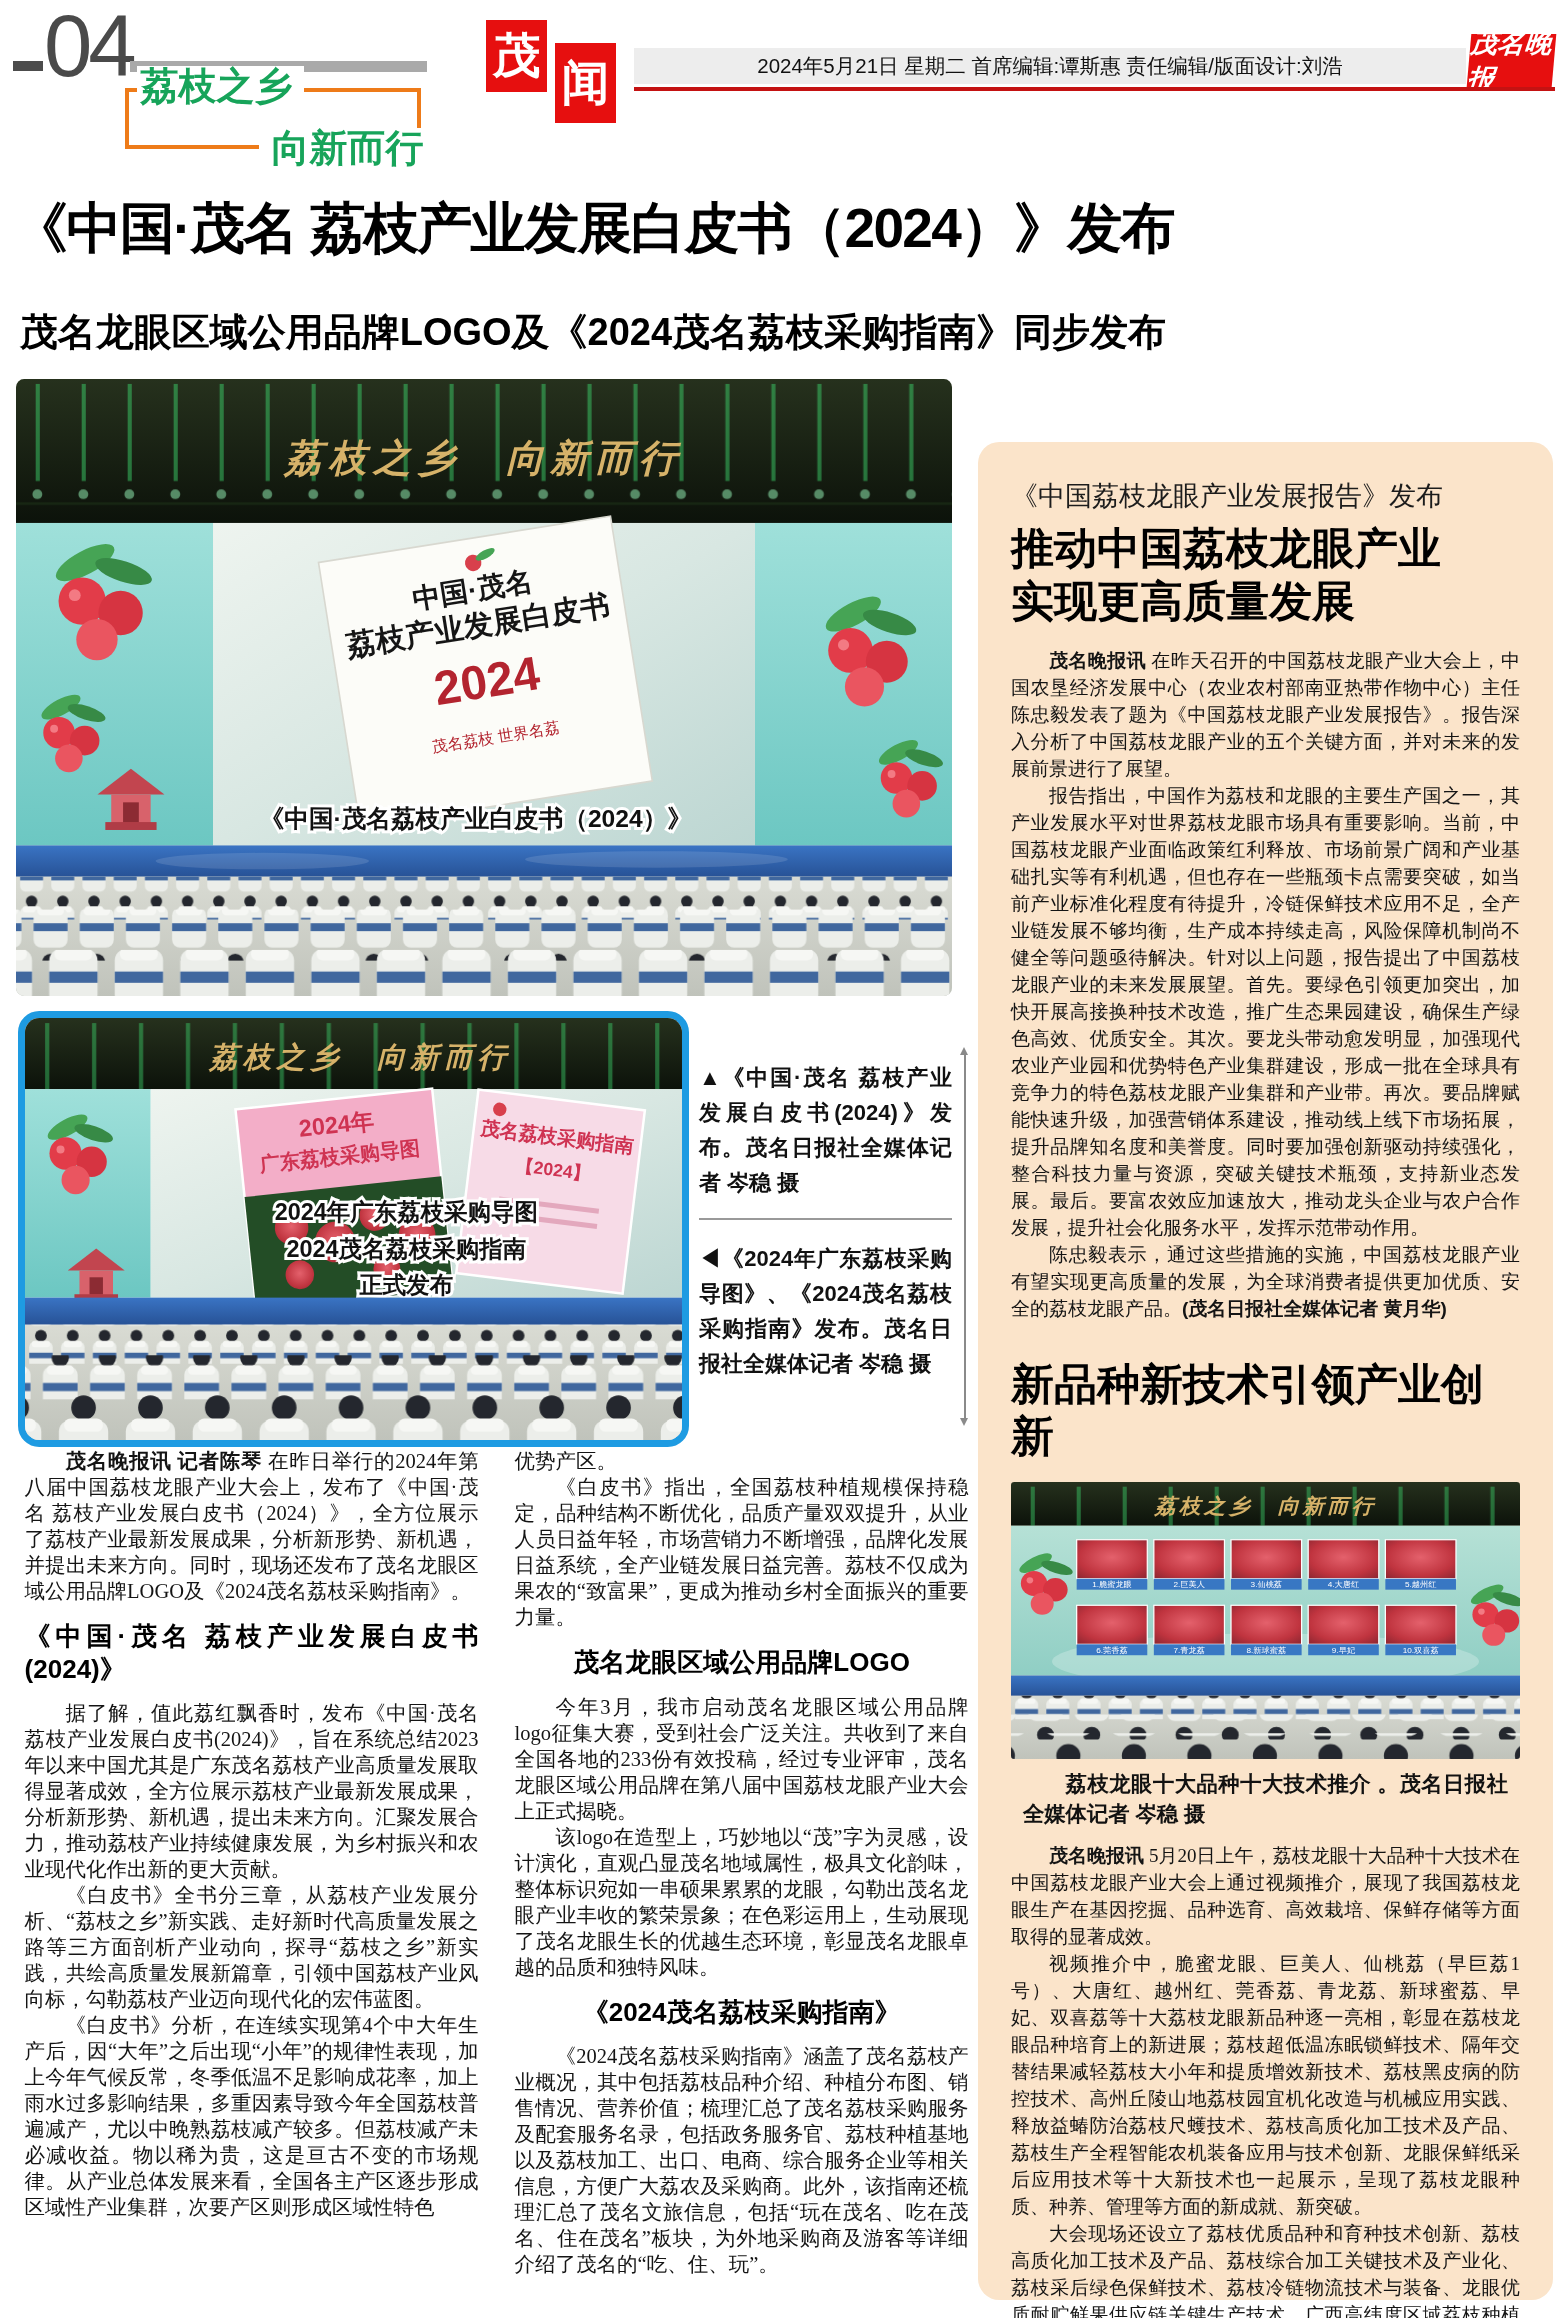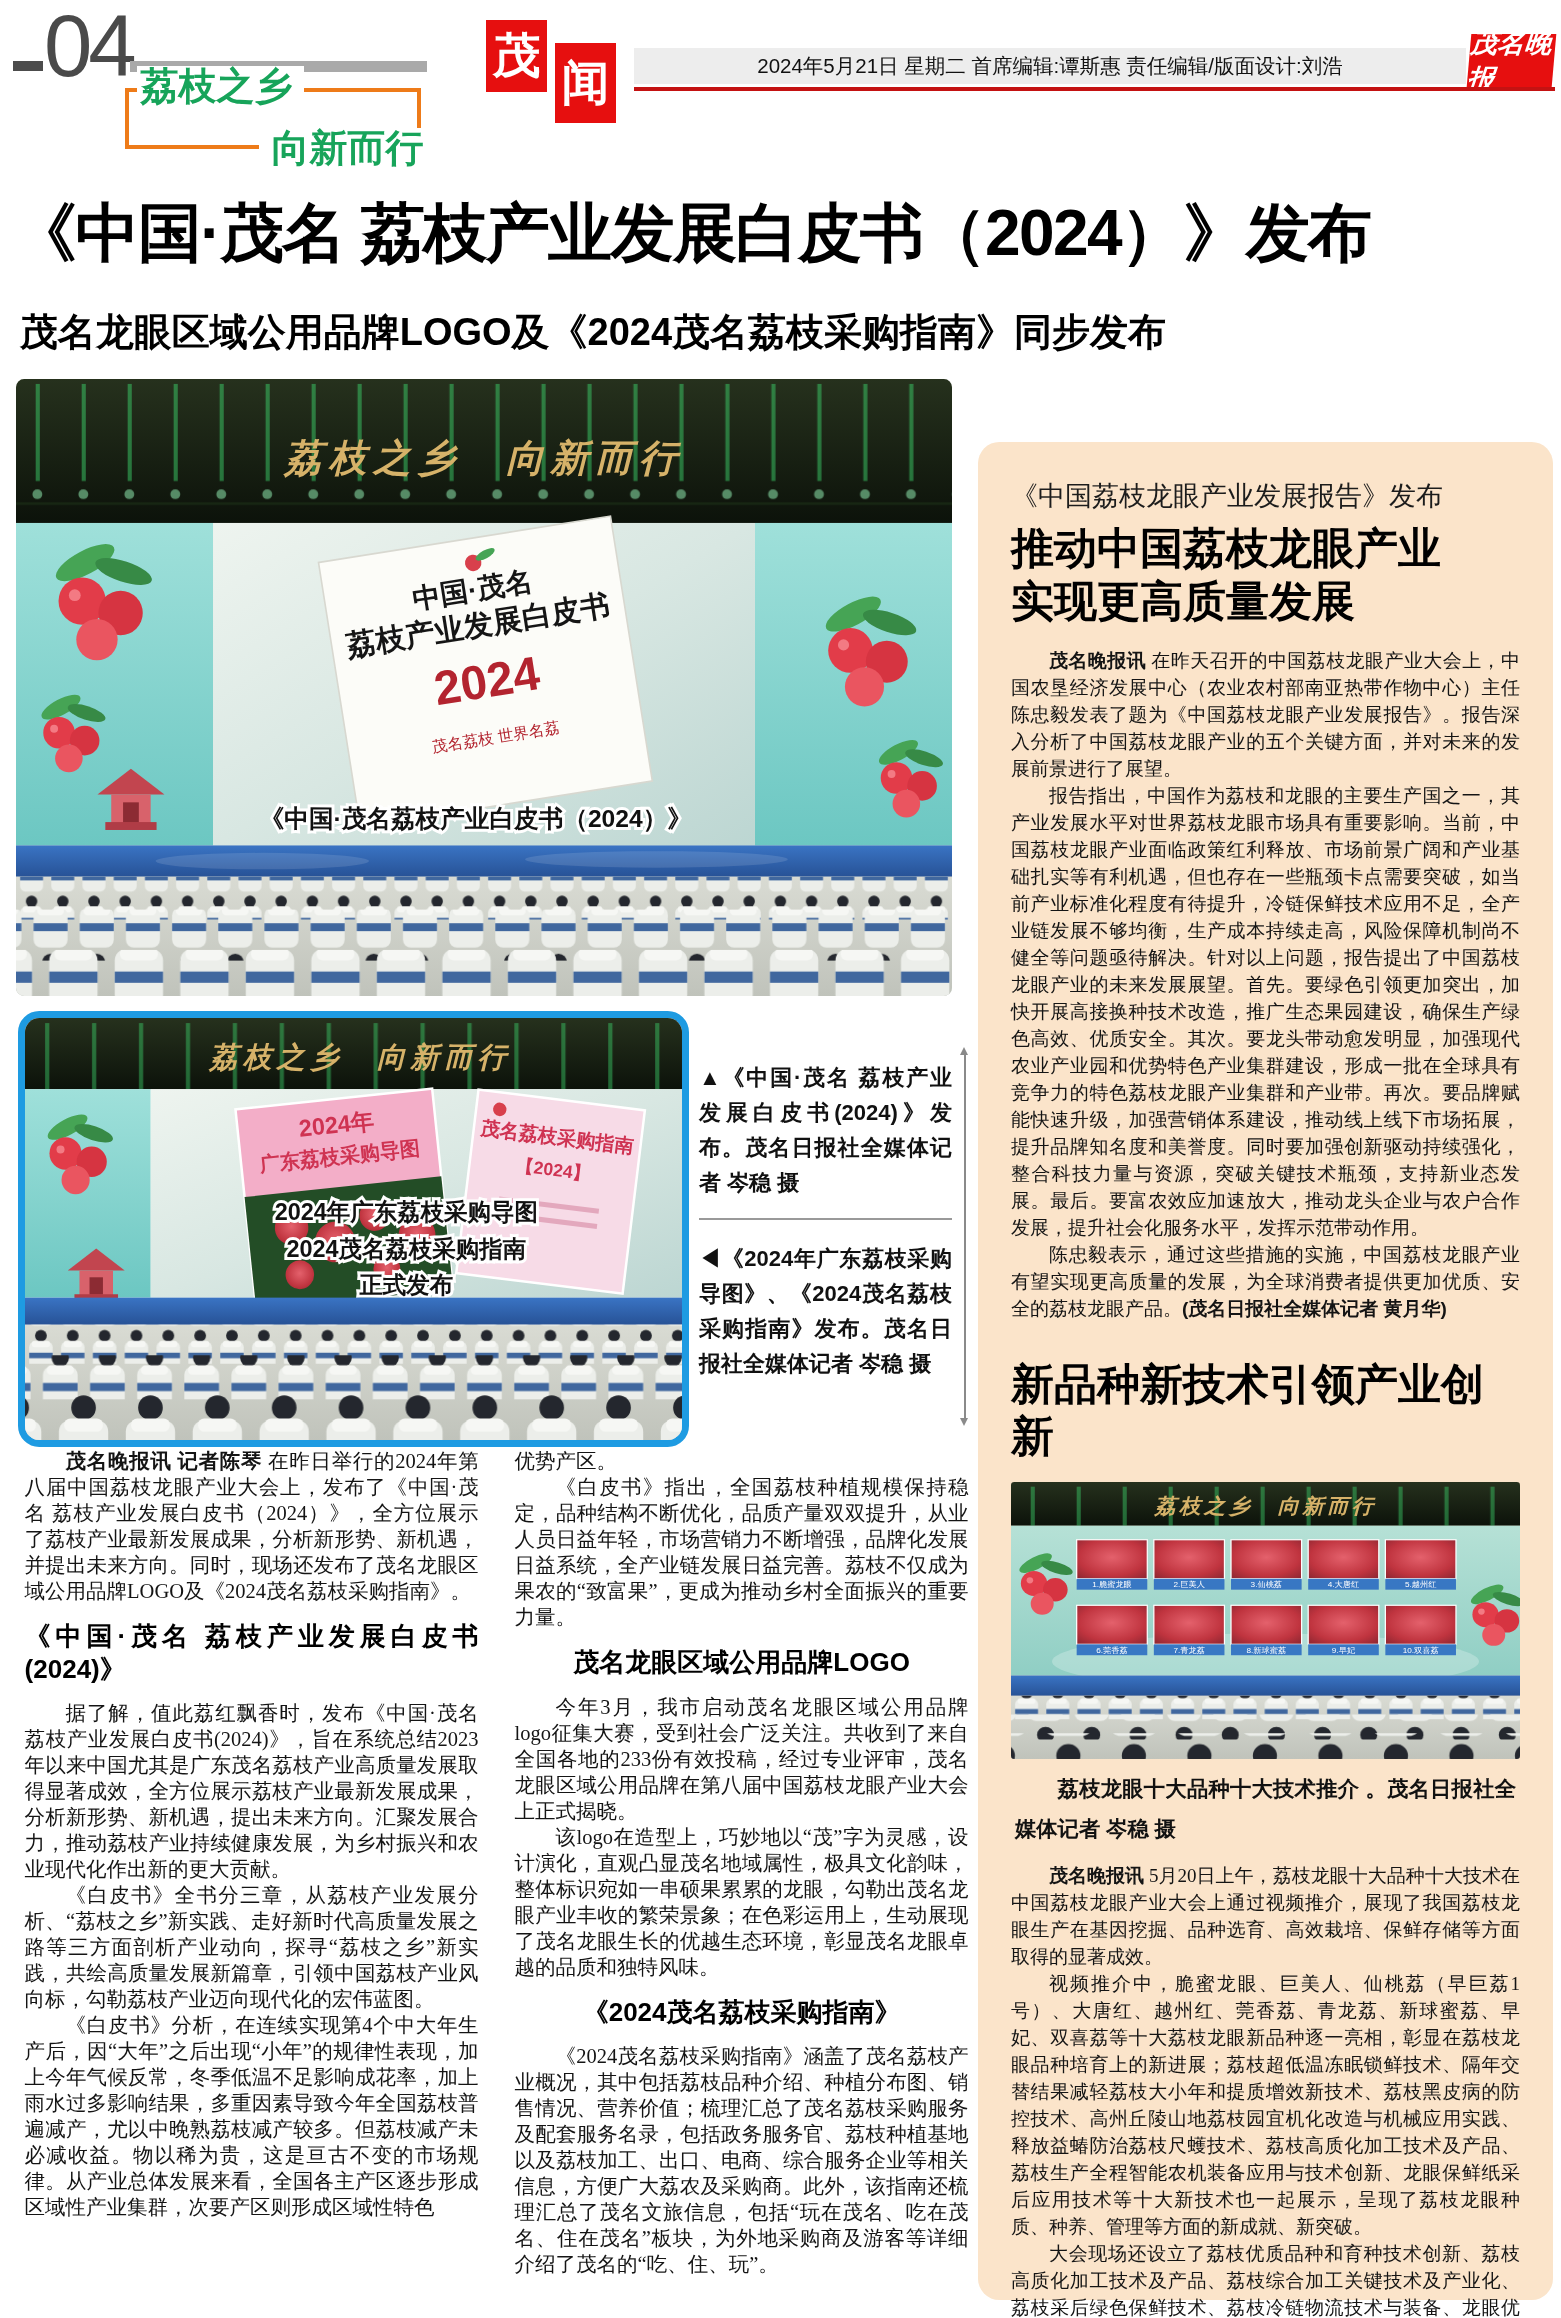--- a/index.html
+++ b/index.html
@@ -23,21 +23,21 @@
   .badge2{left:555px;top:43px;height:80px;}
   .dateline{left:634px;top:48px;width:832px;height:36px;background:#ededed;color:#111;
             font-family:"Liberation Sans",sans-serif;font-size:20.5px;display:flex;align-items:center;justify-content:center;}
   .masthead{left:1469px;top:34px;width:85px;height:53px;background:#e60f0f;color:#fff;
             font-family:"DejaVu Serif",serif;font-style:italic;font-weight:700;font-size:27px;
             display:flex;align-items:center;justify-content:center;transform:skewX(-5deg);}
   .hdr-redline{left:634px;top:87px;width:921px;height:4.1px;background:#c41212;}
 
   
   .head-main{left:13px;top:195px;width:1543px;font-family:"Liberation Sans",sans-serif;font-weight:900;
-             font-size:64px;letter-spacing:-1.6px;color:#000;white-space:nowrap;line-height:1.2;}
+             font-size:55px;letter-spacing:-1.6px;color:#000;white-space:nowrap;line-height:1.2;}
   .head-sub{left:19.7px;top:307px;font-family:"Liberation Sans",sans-serif;font-weight:700;
             font-size:38px;color:#000;white-space:nowrap;}
 
   
   .photo{overflow:hidden;background:#dfe3dc;}
   .photo svg{display:block;width:100%;height:100%;}
   .photo1{left:16.4px;top:379px;width:936px;height:617px;border-radius:8.2px;}
   .photo2{left:18px;top:1011px;width:657px;height:422px;border:7.4px solid #1e9be2;border-radius:21.3px;background:#fff;}
   .ph-banner{fill:#d6b269;font-family:"DejaVu Serif",serif;font-style:italic;font-weight:700;}
   .ph-outline{font-family:"Liberation Sans",sans-serif;font-weight:700;fill:#111;
@@ -68,22 +68,22 @@
   .sidebar{left:978px;top:442px;width:575px;height:1858px;background:#fbe4ca;border-radius:21.3px;
            padding:36px 33px;box-sizing:border-box;}
   .kicker{font-family:"Liberation Sans",sans-serif;font-size:27px;color:#1c1c1c;margin:0 0 8.2px;}
   .sb-hl{font-family:"Liberation Sans",sans-serif;font-weight:900;font-size:43px;line-height:1.22;
          color:#000;margin:0 0 19.7px;}
   .sb-body p{margin:0;font-size:19px;line-height:27px;text-align:justify;text-indent:2em;color:#141414;}
   .sb-body .lead,.sb-body .credit{font-family:"Liberation Sans",sans-serif;font-weight:700;}
   .a2{margin-top:36px;}
   .photo3{position:relative;width:100%;height:277px;margin:11.5px 0 9.8px;border-radius:3.3px;overflow:hidden;}
   .photo3 svg{display:block;width:100%;height:100%;}
-  .sb-cap{font-family:"Liberation Sans",sans-serif;font-weight:700;font-size:21.3px;line-height:40px;
-          text-indent:2em;color:#111;margin:0 4px 13px;text-align:justify;}
+  .sb-cap{font-family:"Liberation Sans",sans-serif;font-weight:700;font-size:21.3px;line-height:30px;
+          text-indent:2em;color:#111;margin:0 12px 13px;text-align:justify;}
 </style>
 </head>
 <body>
 
 <svg width="0" height="0" style="position:absolute" aria-hidden="true">
 <defs>
   <linearGradient id="gCeil" x1="0" y1="0" x2="0" y2="1">
         <stop offset="0" stop-color="#26311d"></stop>
         <stop offset="1" stop-color="#0c120a"></stop>
       </linearGradient>

